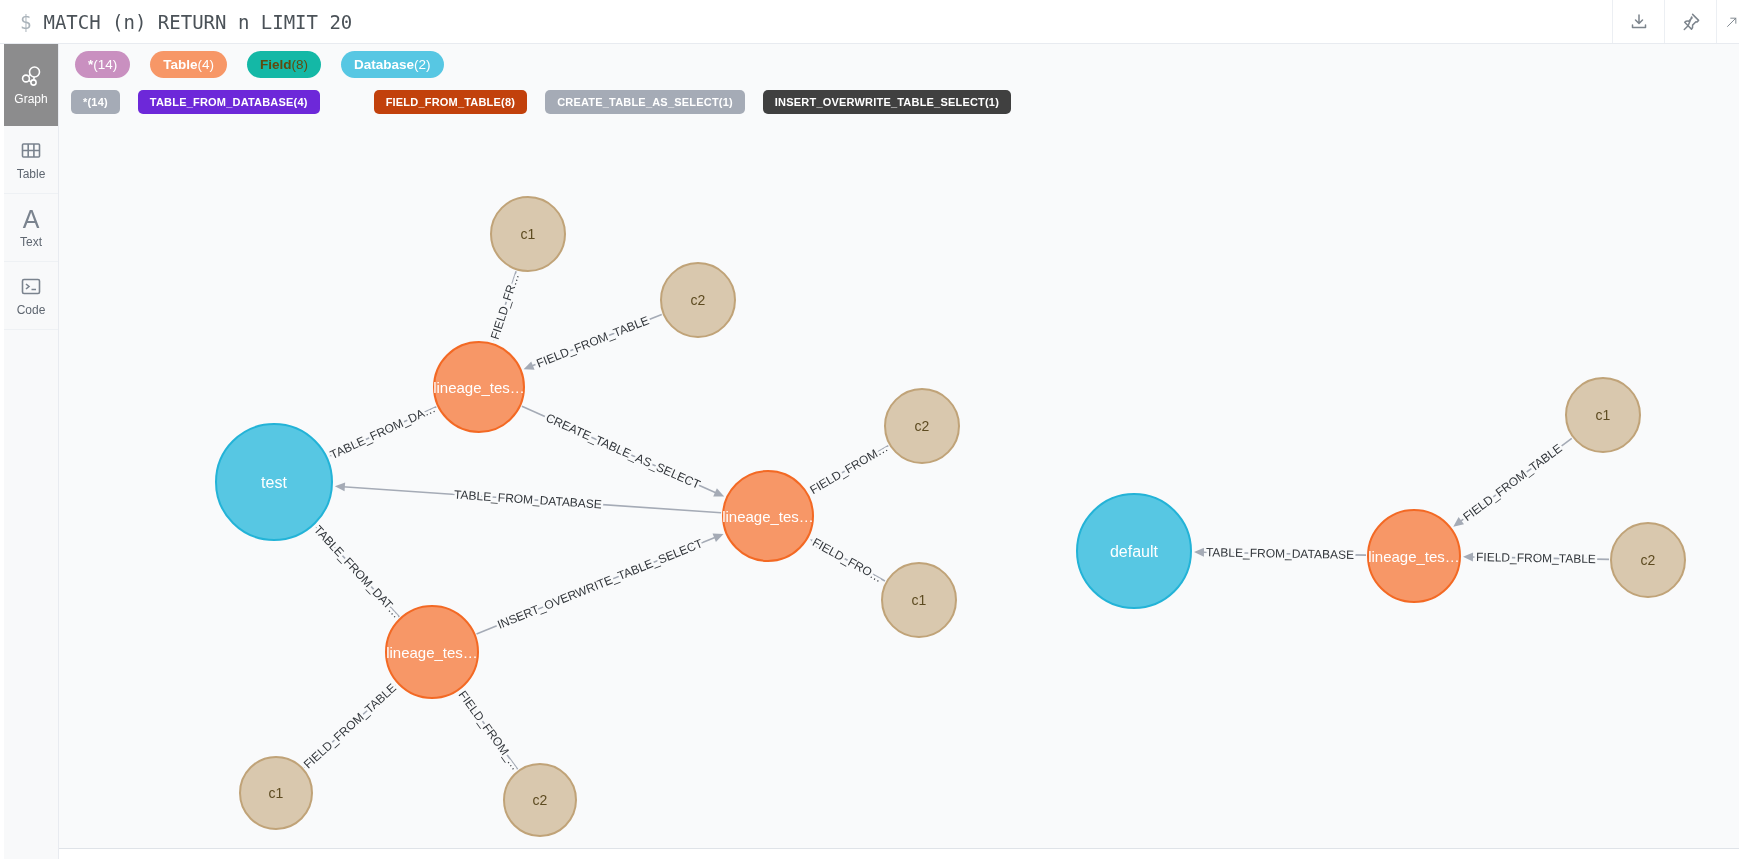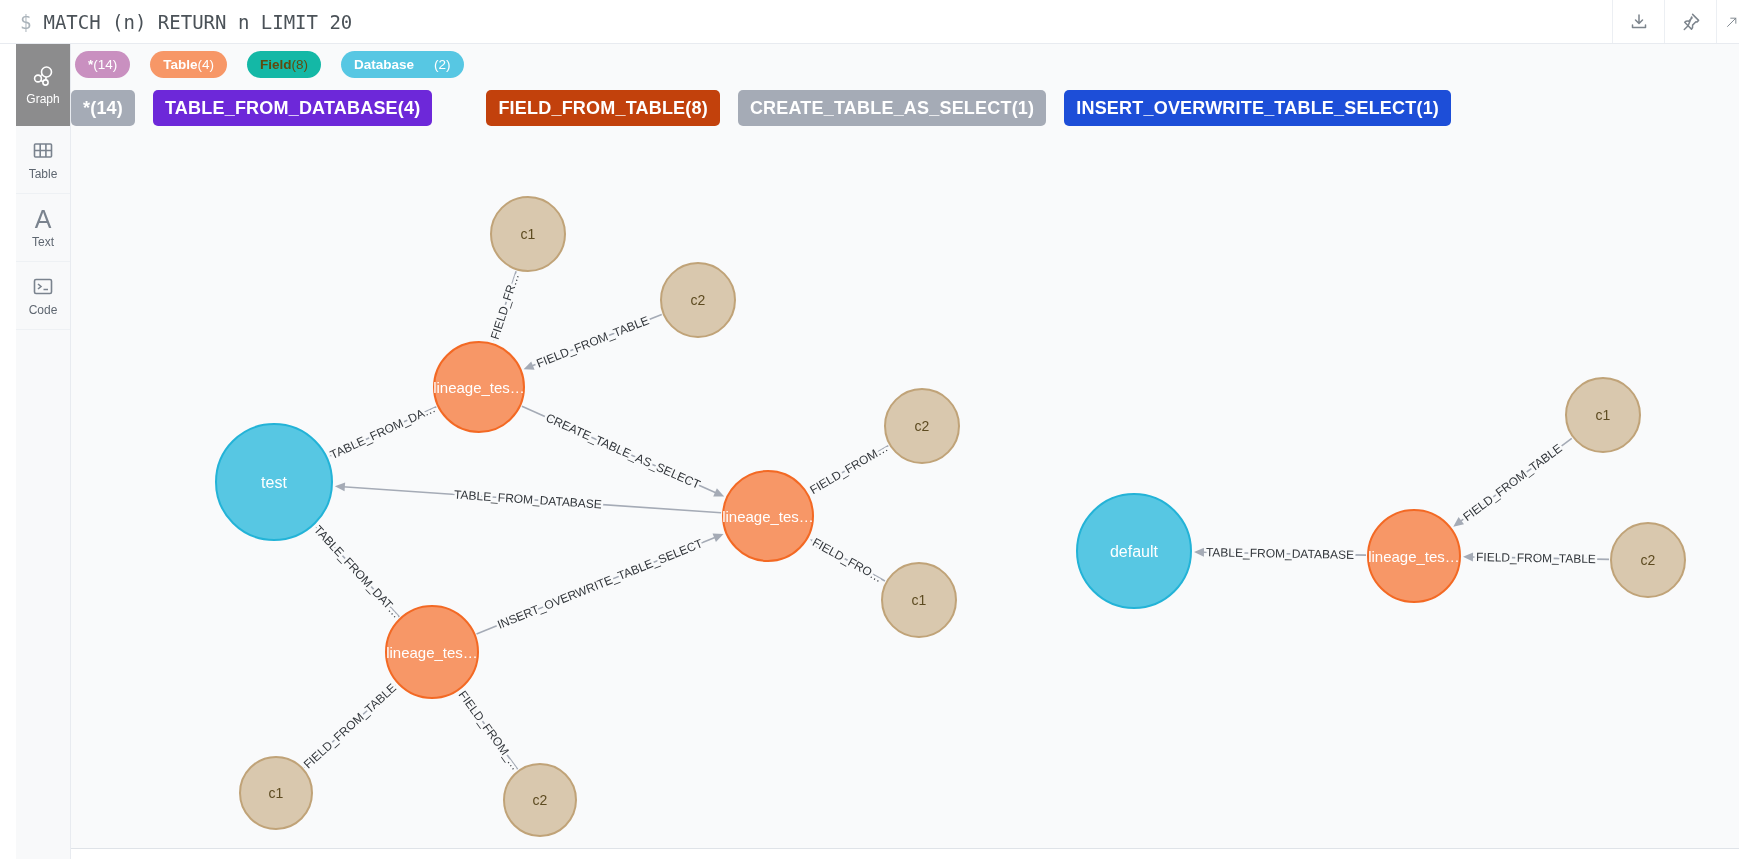--- a/index.html
+++ b/index.html
@@ -25,21 +25,21 @@
   .bar-actions { position: absolute; right: 0; top: 0; height: 43px; display: flex; }
   .bar-btn {
     width: 52px; height: 43px; display: flex; align-items: center; justify-content: center;
     border-left: 1px solid #eceff3; color: #7d858d; cursor: pointer; background: #fff;
   }
   .bar-btn.partial { width: 23px; overflow: hidden; justify-content: flex-start; padding-left: 8px; }
   .bar-btn svg { stroke: #7d858d; fill: none; stroke-width: 1.5; stroke-linecap: round; stroke-linejoin: round; }
 
   
   .sidebar {
-    position: absolute; top: 44px; left: 16px; bottom: 0; width: 55px;
+    position: absolute; top: 44px; left: 4px; bottom: 0; width: 55px;
     background: #f8f9fa; border-right: 1px solid #e8ebf0; z-index: 20;
   }
   .side-item {
     height: 68px; display: flex; flex-direction: column; align-items: center;
     justify-content: center; gap: 4px; color: #5f6771; font-size: 12px;
     cursor: pointer; border-bottom: 1px solid #eef1f4; background: #f8f9fa;
   }
   .side-item.active { background: #8c8c8d; color: #ffffff; height: 82px; border-bottom: none; }
   .side-item svg { stroke: #7a838e; fill: none; stroke-width: 1.6; }
   .side-item.active svg { stroke: #ffffff; }
@@ -57,22 +57,22 @@
 
   
   .pill-row1 { position: absolute; top: 51px; left: 75px; display: flex; gap: 20px; z-index: 10; }
   .node-pill {
     height: 27px; border-radius: 14px; display: inline-flex; align-items: center;
     padding: 0 13px; font-size: 13.5px; cursor: pointer; white-space: nowrap;
   }
   .node-pill b { font-weight: bold; }
   .pill-row2 { position: absolute; top: 90px; left: 71px; display: flex; gap: 18px; z-index: 10; }
   .rel-pill {
-    height: 36px; border-radius: 5px; color: #ffffff; font-weight: bold;
-    font-size: 18px; display: inline-flex; align-items: center; padding: 0 12px;
+    height: 24px; border-radius: 5px; color: #ffffff; font-weight: bold;
+    font-size: 11px; display: inline-flex; align-items: center; padding: 0 12px;
     letter-spacing: 0.2px; cursor: pointer; white-space: nowrap;
   }
 
   
   #graph-svg { position: absolute; top: 0; left: 0; z-index: 1; }
   .edge-label {
     font-family: "Liberation Sans", sans-serif;
     paint-order: stroke; stroke: #f9fafb; stroke-width: 5px;
     stroke-linejoin: round;
   }
@@ -146,31 +146,31 @@
       <span>(14)</span>
     </div>
     <div class="node-pill" style="background: rgb(247, 151, 103); color: rgb(255, 255, 255);">
       <b>Table</b>
       <span>(4)</span>
     </div>
     <div class="node-pill" style="background: #14b8a6; color: rgb(96, 74, 14);">
       <b>Field</b>
       <span>(8)</span>
     </div>
-    <div class="node-pill" style="background: rgb(87, 199, 227); color: rgb(255, 255, 255); gap: 20px;">
+    <div class="node-pill" style="background: rgb(87, 199, 227); color: rgb(255, 255, 255);">
       <b>Database</b>
       <span>(2)</span>
     </div>
   </div>
 <div class="pill-row2">
     <div class="rel-pill" style="background: rgb(165, 171, 182);">*(14)</div>
     <div class="rel-pill" style="background: #6d28d9;">TABLE_FROM_DATABASE(4)</div>
     <div class="rel-pill" style="background: #c2410c; margin-left: 36px;">FIELD_FROM_TABLE(8)</div>
     <div class="rel-pill" style="background: rgb(165, 171, 182);">CREATE_TABLE_AS_SELECT(1)</div>
-    <div class="rel-pill" style="background: #1d4ed8;">INSERT_OVERWRITE_TABLE_SELECT(1)</div>
+    <div class="rel-pill" style="background: #404040;">INSERT_OVERWRITE_TABLE_SELECT(1)</div>
   </div>
 
 <svg id="graph-svg" width="1739" height="859">
     <g>
       <g>
         <line x1="436.3564014929123" y1="406.7616676008455" x2="336.6044318508309" y2="452.98819011790766" stroke="#A5ABB6" stroke-width="1.6"></line>
         <polygon points="329.34594699856063,456.35187822017923 336.5269785063707,448.0643703629377 340.3111276214262,456.23016582174176" fill="#A5ABB6"></polygon>
       </g>
       <g>
         <line x1="516.1049386914773" y1="271.1417220449791" x2="496.08008803275055" y2="333.66829655079925" stroke="#A5ABB6" stroke-width="1.6"></line>

